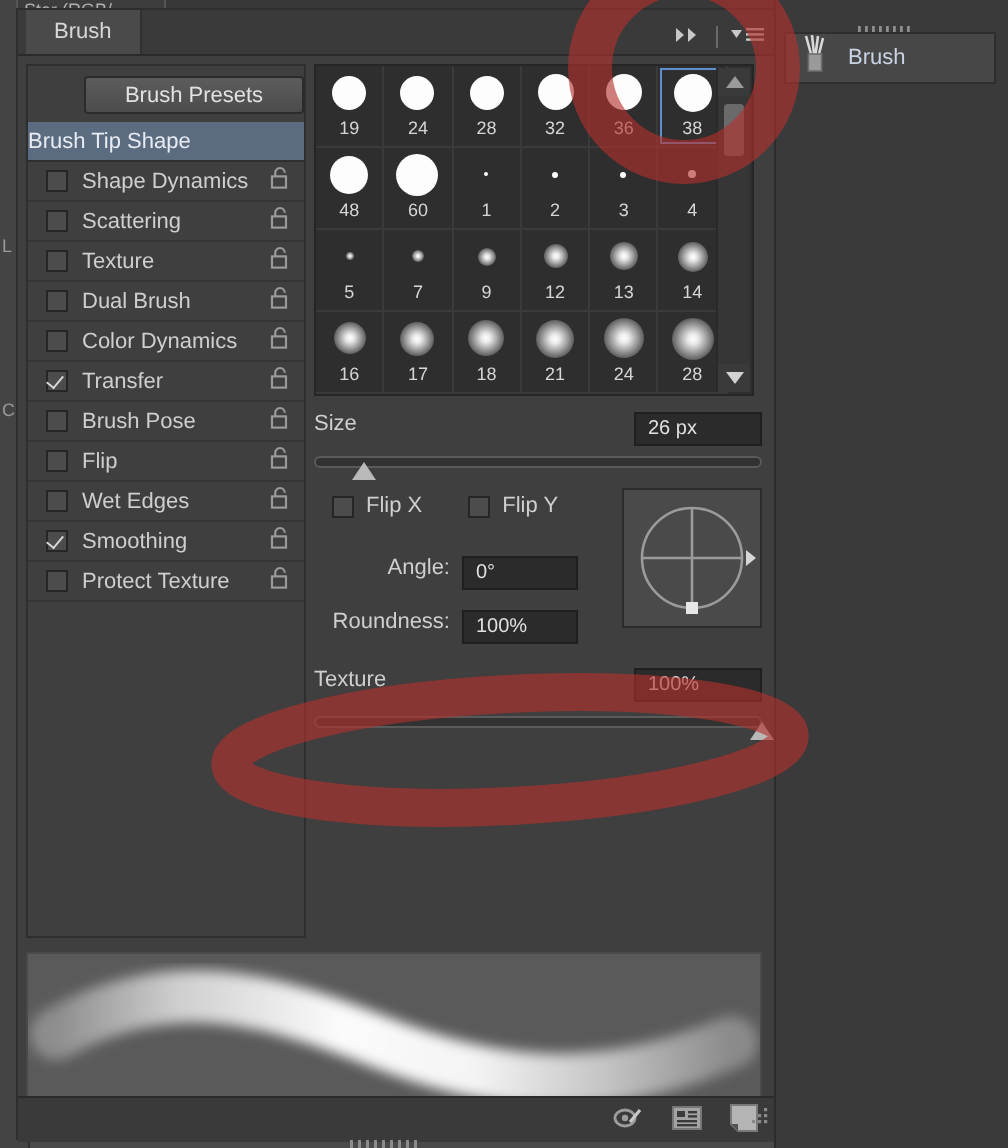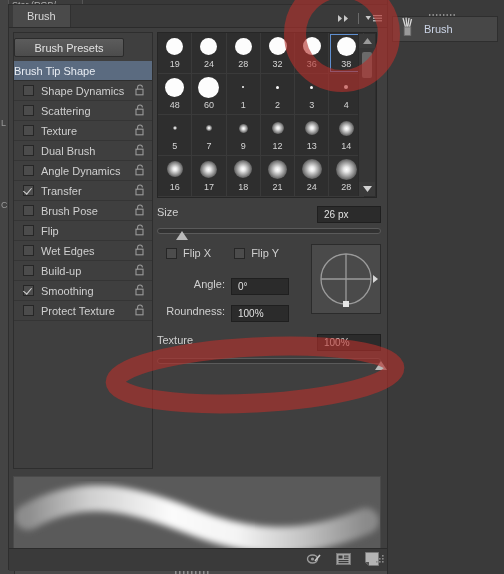--- a/index.html
+++ b/index.html
@@ -82,21 +82,21 @@
 
   
   .left-col {
     position: absolute; left: 4px; top: 4px;
     width: 140px; height: 437px;
     background: #3f3f3f;
     border: 1px solid #2e2e2e;
     box-sizing: border-box;
   }
   .presets-btn-wrap {
-    height: 28px; display: flex; align-items: center; justify-content: flex-start;
+    height: 28px; display: flex; align-items: center; justify-content: flex-end;
   }
   .presets-btn {
     width: 110px; height: 19px;
     background: linear-gradient(#5c5c5c, #4c4c4c);
     border: 1px solid #2b2b2b;
     border-radius: 2px;
     color: #e2e2e2; font-size: 11px;
     line-height: 18px; text-align: center;
     box-sizing: border-box;
   }
@@ -393,21 +393,21 @@
             <div class="opt-row">
               <span class="opt-check"></span>
               <span class="opt-label">Dual Brush</span>
               <span class="opt-lock"><svg width="10" height="12" viewBox="0 0 10 12">
                   <path d="M2.6 5.3 V3.4 a2.4 2.4 0 0 1 4.8 0" fill="none" stroke="#9a9a9a" stroke-width="1.1"></path>
                   <rect x="1" y="5.2" width="7" height="5.6" fill="none" stroke="#9a9a9a" stroke-width="1.1"></rect>
                 </svg></span>
             </div>
             <div class="opt-row">
               <span class="opt-check"></span>
-              <span class="opt-label">Angle Dynamics</span>
+              <span class="opt-label">Color Dynamics</span>
               <span class="opt-lock"><svg width="10" height="12" viewBox="0 0 10 12">
                   <path d="M2.6 5.3 V3.4 a2.4 2.4 0 0 1 4.8 0" fill="none" stroke="#9a9a9a" stroke-width="1.1"></path>
                   <rect x="1" y="5.2" width="7" height="5.6" fill="none" stroke="#9a9a9a" stroke-width="1.1"></rect>
                 </svg></span>
             </div>
             <div class="opt-row">
               <span class="opt-check checked"></span>
               <span class="opt-label">Transfer</span>
               <span class="opt-lock"><svg width="10" height="12" viewBox="0 0 10 12">
                   <path d="M2.6 5.3 V3.4 a2.4 2.4 0 0 1 4.8 0" fill="none" stroke="#9a9a9a" stroke-width="1.1"></path>
@@ -426,28 +426,20 @@
               <span class="opt-check"></span>
               <span class="opt-label">Flip</span>
               <span class="opt-lock"><svg width="10" height="12" viewBox="0 0 10 12">
                   <path d="M2.6 5.3 V3.4 a2.4 2.4 0 0 1 4.8 0" fill="none" stroke="#9a9a9a" stroke-width="1.1"></path>
                   <rect x="1" y="5.2" width="7" height="5.6" fill="none" stroke="#9a9a9a" stroke-width="1.1"></rect>
                 </svg></span>
             </div>
             <div class="opt-row">
               <span class="opt-check"></span>
               <span class="opt-label">Wet Edges</span>
-              <span class="opt-lock"><svg width="10" height="12" viewBox="0 0 10 12">
-                  <path d="M2.6 5.3 V3.4 a2.4 2.4 0 0 1 4.8 0" fill="none" stroke="#9a9a9a" stroke-width="1.1"></path>
-                  <rect x="1" y="5.2" width="7" height="5.6" fill="none" stroke="#9a9a9a" stroke-width="1.1"></rect>
-                </svg></span>
-            </div>
-            <div class="opt-row">
-              <span class="opt-check"></span>
-              <span class="opt-label">Build-up</span>
               <span class="opt-lock"><svg width="10" height="12" viewBox="0 0 10 12">
                   <path d="M2.6 5.3 V3.4 a2.4 2.4 0 0 1 4.8 0" fill="none" stroke="#9a9a9a" stroke-width="1.1"></path>
                   <rect x="1" y="5.2" width="7" height="5.6" fill="none" stroke="#9a9a9a" stroke-width="1.1"></rect>
                 </svg></span>
             </div>
             <div class="opt-row">
               <span class="opt-check checked"></span>
               <span class="opt-label">Smoothing</span>
               <span class="opt-lock"><svg width="10" height="12" viewBox="0 0 10 12">
                   <path d="M2.6 5.3 V3.4 a2.4 2.4 0 0 1 4.8 0" fill="none" stroke="#9a9a9a" stroke-width="1.1"></path>

